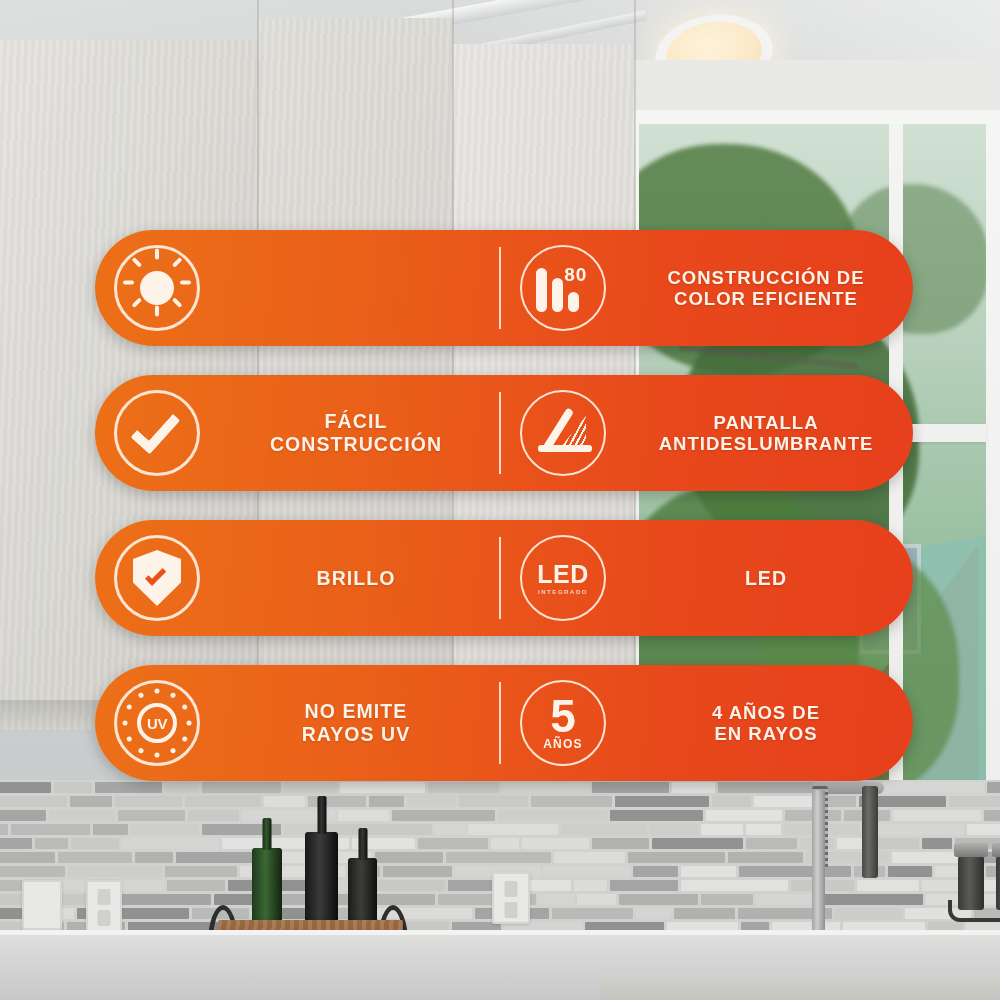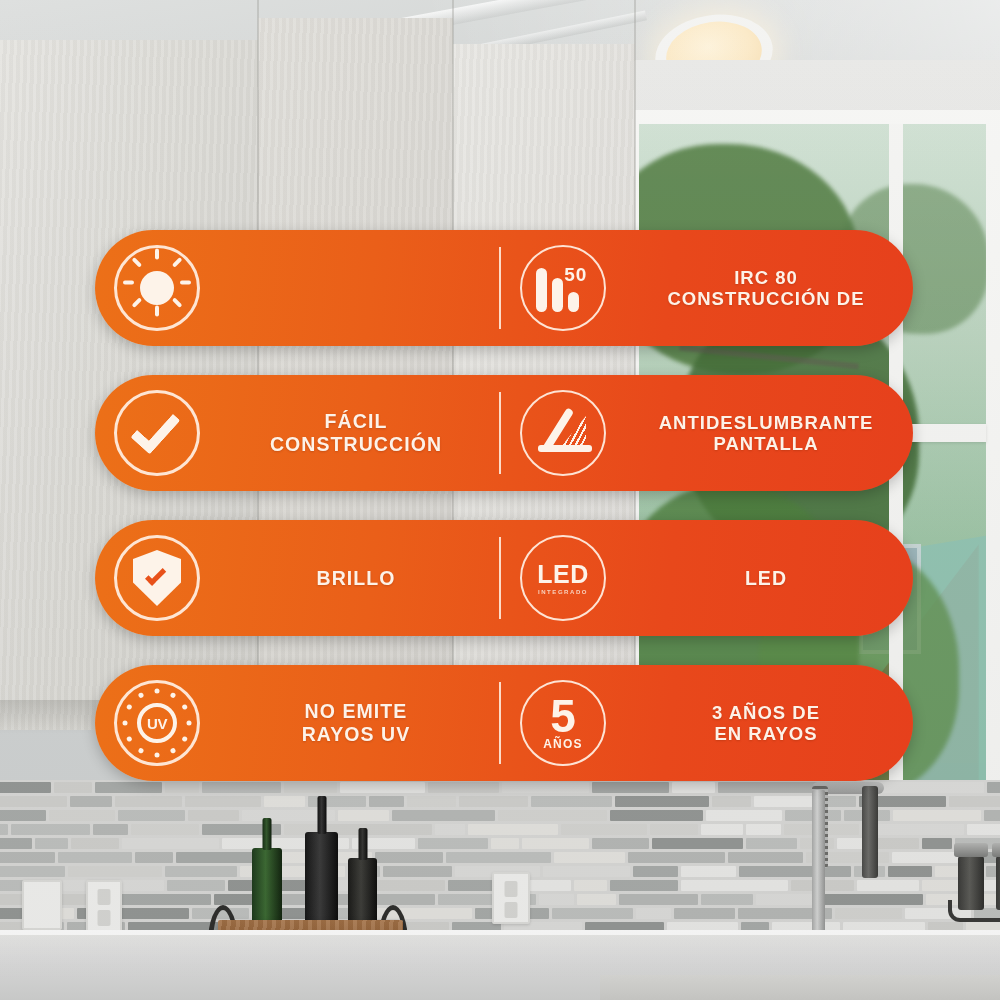--- a/index.html
+++ b/index.html
@@ -661,26 +661,26 @@
       </div>
       <div class="divider"></div>
       <div class="half half-right">
         <div class="icon-wrap">
           <div class="icon-circle thin">
             <span class="bars">
               <i class="bar b-tall"></i>
               <i class="bar b-mid"></i>
               <i class="bar b-low"></i>
             </span>
-            <span class="bars-num">50</span>
+            <span class="bars-num">80</span>
           </div>
         </div>
         <div class="label s16">
-          <div>IRC 80</div>
           <div>CONSTRUCCIÓN DE</div>
+          <div>COLOR EFICIENTE</div>
         </div>
       </div>
     </div>
 
     <div class="pill pill-row-2">
       <div class="half half-left">
         <div class="icon-wrap">
           <div class="icon-circle">
             <span class="check"></span>
           </div>
@@ -693,22 +693,22 @@
       <div class="divider"></div>
       <div class="half half-right">
         <div class="icon-wrap">
           <div class="icon-circle thin">
             <span class="glare-base"></span>
             <span class="glare-bar"></span>
             <span class="glare-rays"></span>
           </div>
         </div>
         <div class="label s16">
+          <div>PANTALLA</div>
           <div>ANTIDESLUMBRANTE</div>
-          <div>PANTALLA</div>
         </div>
       </div>
     </div>
 
     <div class="pill pill-row-3">
       <div class="half half-left">
         <div class="icon-wrap">
           <div class="icon-circle">
             <span class="shield">
               <i class="shield-check"></i>
@@ -759,20 +759,20 @@
       </div>
       <div class="divider"></div>
       <div class="half half-right">
         <div class="icon-wrap">
           <div class="icon-circle thin col-center">
             <span class="five-num">5</span>
             <span class="five-sub">AÑOS</span>
           </div>
         </div>
         <div class="label s16">
-          <div>3 AÑOS DE</div>
+          <div>4 AÑOS DE</div>
           <div>EN RAYOS</div>
         </div>
       </div>
     </div>
 
   </div>
 </div>
 
 </body></html>

